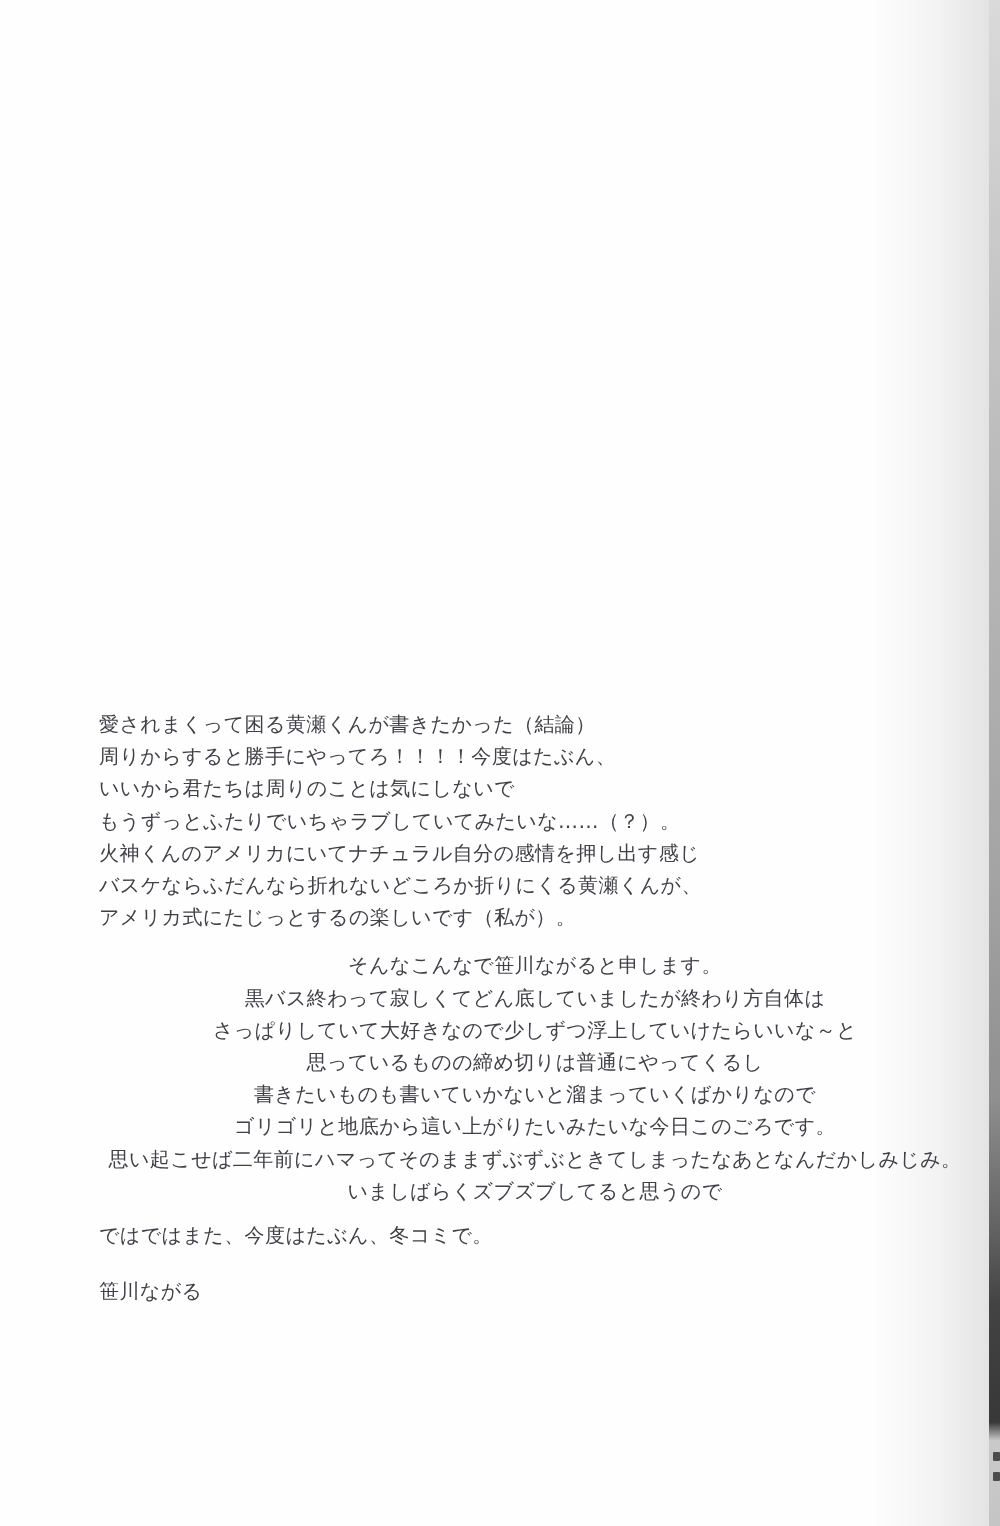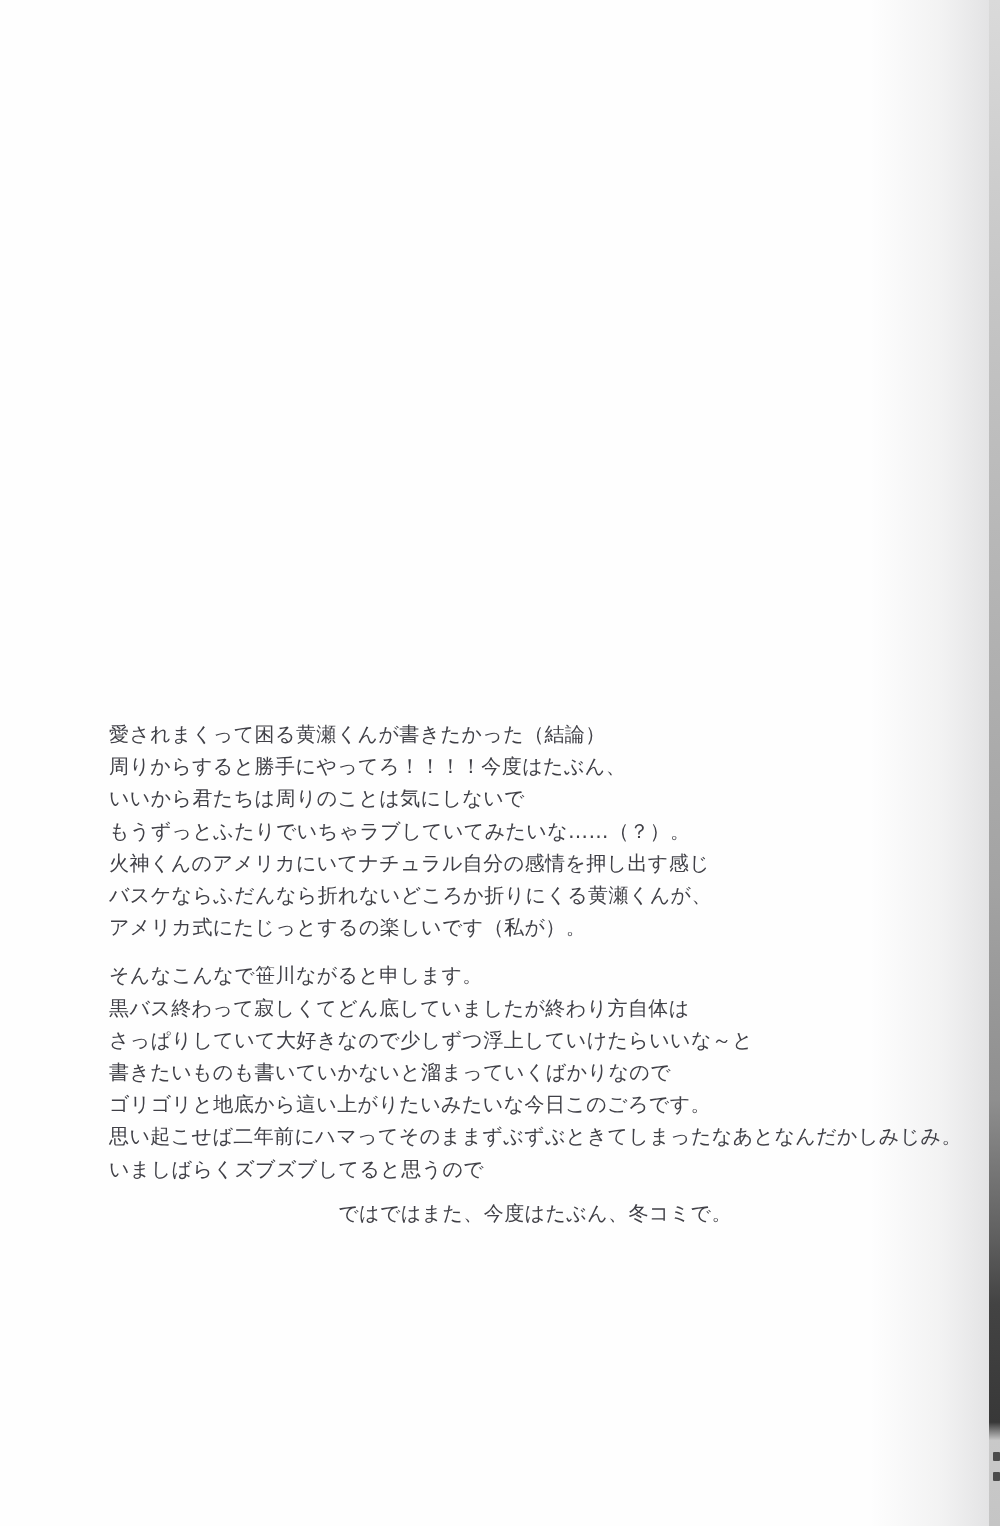--- a/index.html
+++ b/index.html
@@ -61,23 +61,23 @@
     position: absolute;
     left: 99px;
     top: 708px;
     width: 872px;
     color: #404047;
     font-size: 20px;
     line-height: 32.2px;
     letter-spacing: 0.4px;
     font-weight: 400;
   }
-  .para { margin: 10px; }
-  .para-2 { margin-top: 16px; }
-  .closing { margin-top: 12px; text-align: center; }
+  .para { margin: 0; }
+  .para-2 { margin-top: 16px; text-align: center; }
+  .closing { margin-top: 12px; }
   .signature { margin-top: 24px; }
   .text-line { white-space: nowrap; }
 </style>
 </head>
 <body>
 
 <div class="page">
 
   <div class="edge-gradient"></div>
   <div class="edge-strip"></div>
@@ -91,21 +91,23 @@
         <div class="text-line">いいから君たちは周りのことは気にしないで</div>
         <div class="text-line">もうずっとふたりでいちゃラブしていてみたいな……（？）。</div>
         <div class="text-line">火神くんのアメリカにいてナチュラル自分の感情を押し出す感じ</div>
         <div class="text-line">バスケならふだんなら折れないどころか折りにくる黄瀬くんが、</div>
         <div class="text-line">アメリカ式にたじっとするの楽しいです（私が）。</div>
       </div>
     <div class="para para-2">
         <div class="text-line">そんなこんなで笹川ながると申します。</div>
         <div class="text-line">黒バス終わって寂しくてどん底していましたが終わり方自体は</div>
         <div class="text-line">さっぱりしていて大好きなので少しずつ浮上していけたらいいな～と</div>
+        <div class="text-line">思っているものの締め切りは普通にやってくるし</div>
         <div class="text-line">書きたいものも書いていかないと溜まっていくばかりなので</div>
         <div class="text-line">ゴリゴリと地底から這い上がりたいみたいな今日このごろです。</div>
         <div class="text-line">思い起こせば二年前にハマってそのままずぶずぶときてしまったなあとなんだかしみじみ。</div>
         <div class="text-line">いましばらくズブズブしてると思うので</div>
       </div>
     <div class="para closing text-line">ではではまた、今度はたぶん、冬コミで。</div>
+    <div class="para signature text-line">笹川ながる</div>
   </div>
 
 </div>
 
 </body></html>

